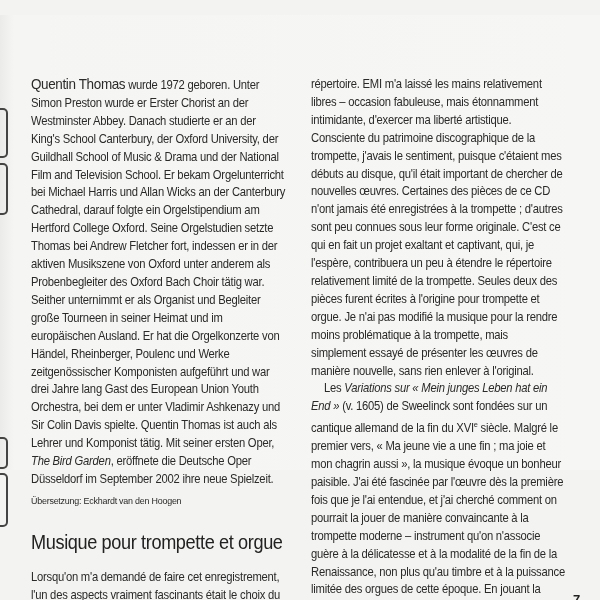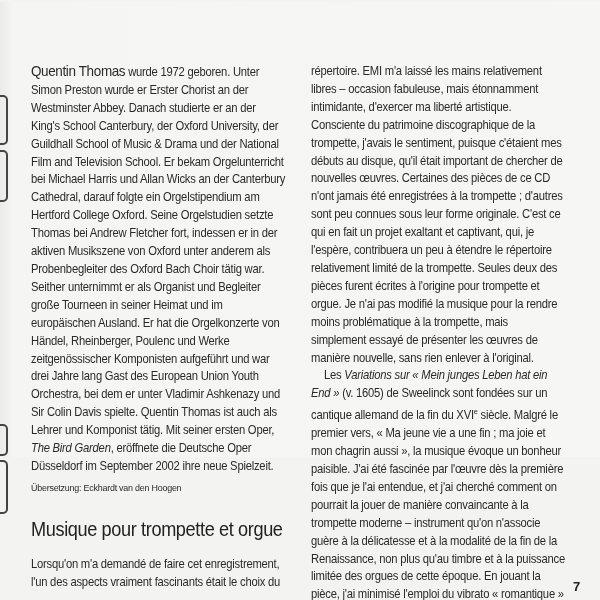--- a/index.html
+++ b/index.html
@@ -4,21 +4,21 @@
 <style>
   html, body { margin: 0; padding: 0; }
   body {
     width: 600px; height: 600px; overflow: hidden;
     background: #f3f3f1;
     font-family: "Liberation Sans", sans-serif;
     color: #2a2a2a;
     position: relative;
   }
   .page {
-    position: absolute; left: 0; top: 2px; width: 600px; height: 455px;
+    position: absolute; left: 0; top: 15px; width: 600px; height: 455px;
     background: linear-gradient(90deg, #ebebe9 0px, #f5f5f3 14px, #f6f6f4 100%);
   }
   .col {
     position: absolute; top: 61px;
     font-size: 12.1px; line-height: 17.9px;
     letter-spacing: -0.25px;
     transform: scaleX(0.93); transform-origin: left top;
   }
   .col-left { left: 31px; width: 283px; }
   .col-right { left: 311px; width: 290px; }

